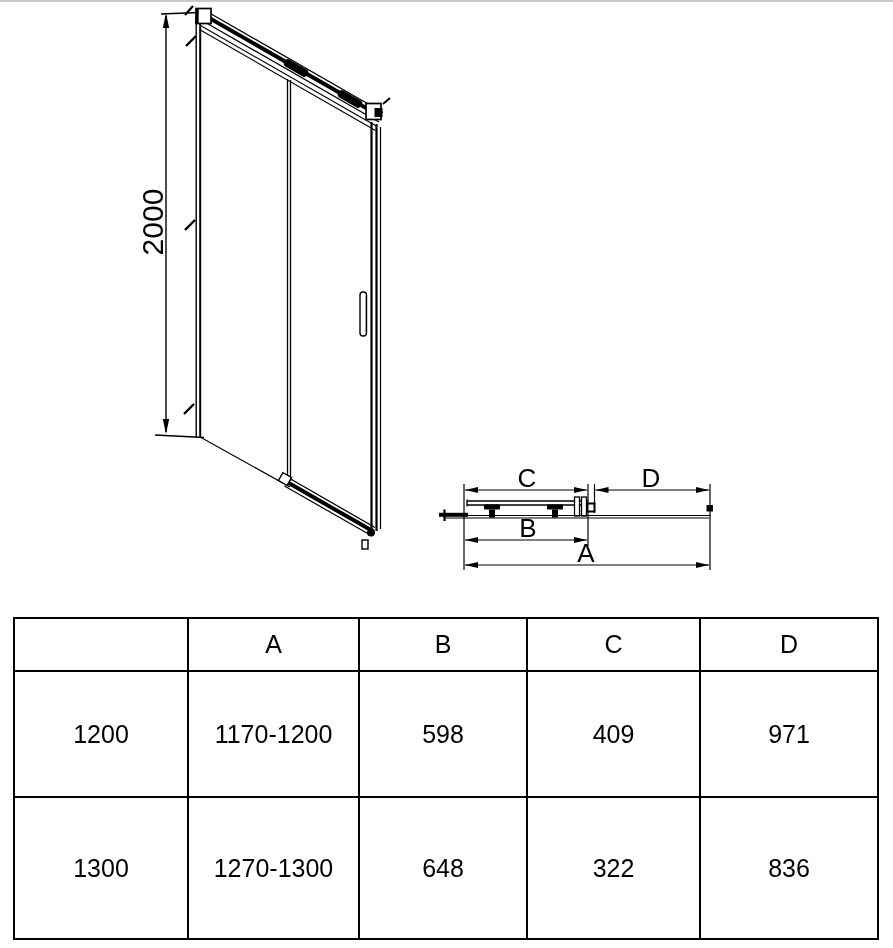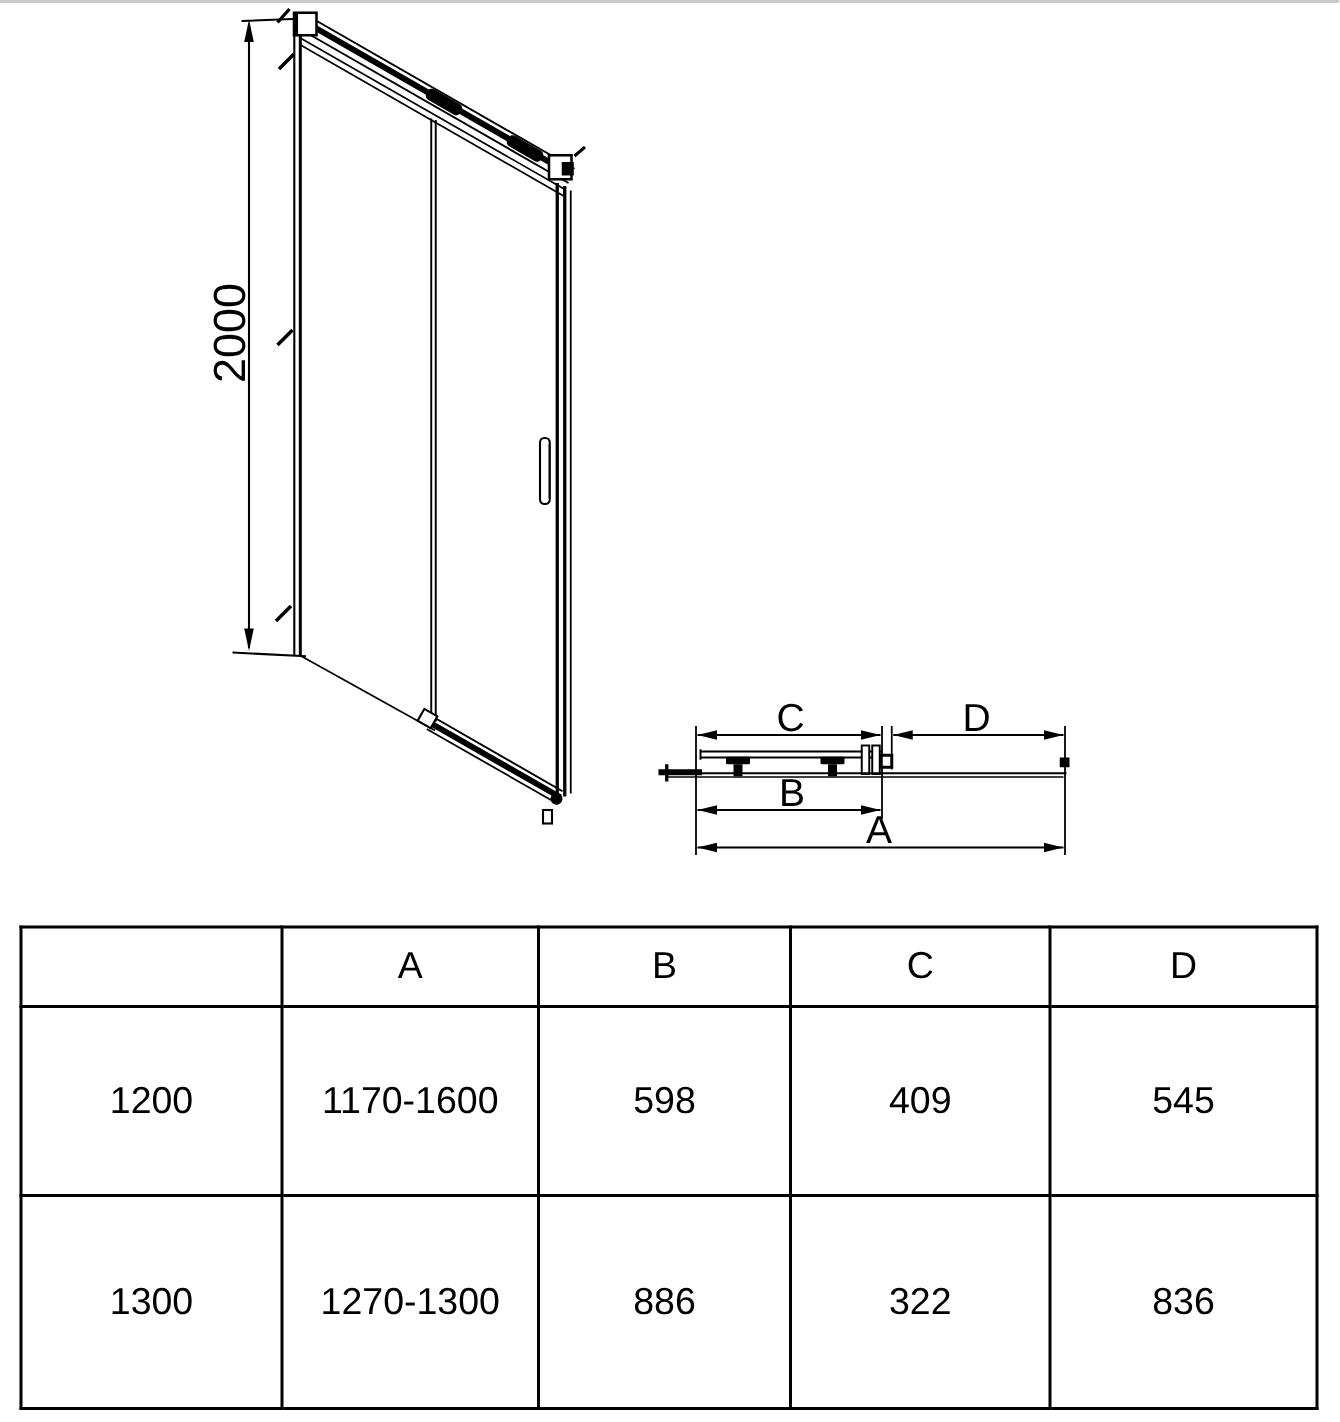--- a/index.html
+++ b/index.html
@@ -167,27 +167,27 @@
         <th></th>
         <th>A</th>
         <th>B</th>
         <th>C</th>
         <th>D</th>
       </tr>
     </thead>
     <tbody>
       <tr style="height:48px">
         <td>1200</td>
-        <td>1170-1600</td>
+        <td>1170-1200</td>
         <td>598</td>
         <td>409</td>
-        <td>545</td>
+        <td>971</td>
       </tr>
       <tr style="height:54px">
         <td>1300</td>
         <td>1270-1300</td>
-        <td>886</td>
+        <td>648</td>
         <td>322</td>
         <td>836</td>
       </tr>
     </tbody>
   </table>
 </div>
 
 </body></html>

